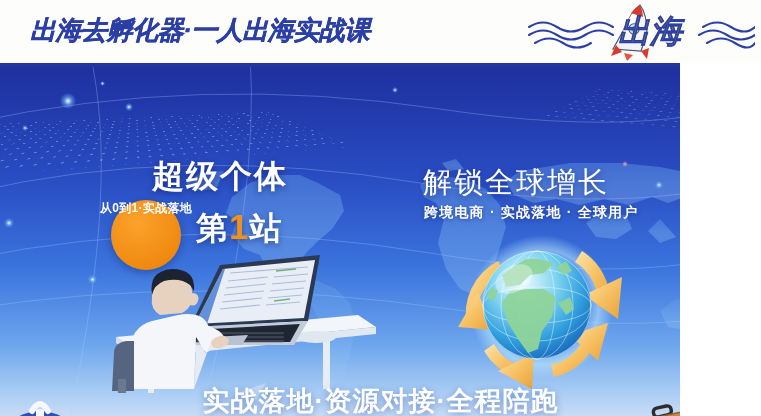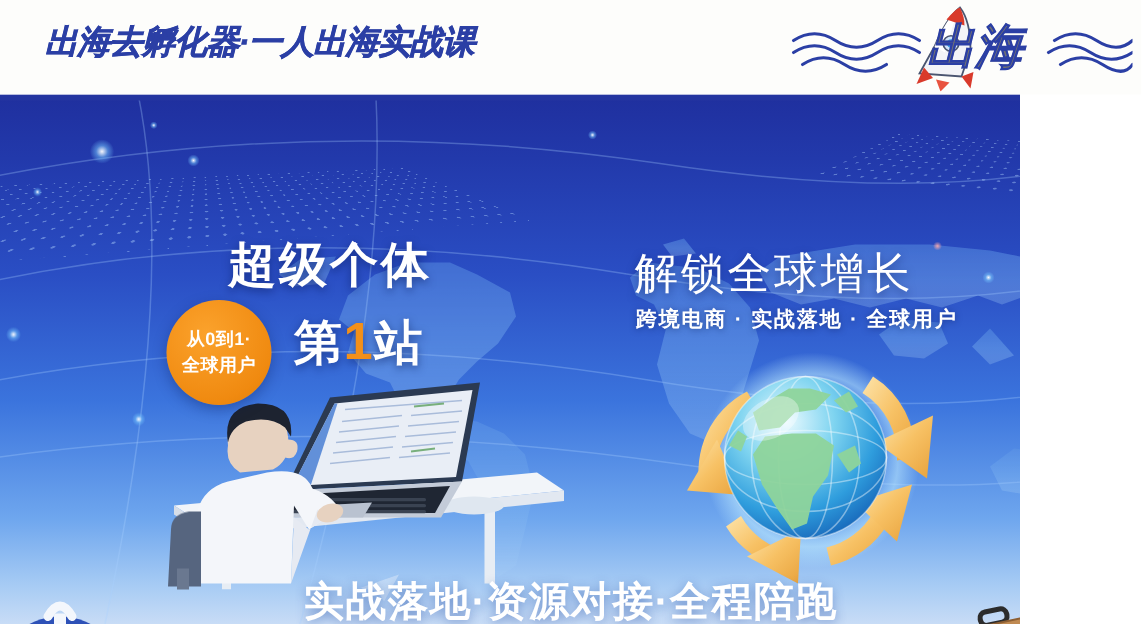--- a/index.html
+++ b/index.html
@@ -18,21 +18,21 @@
   
   .header {
     position: absolute; left: 0; top: 0;
     width: 761px; height: 63px;
     background: #fdfdfb;
     display: flex; align-items: center;
     z-index: 40;
   }
   .header-title {
     position: absolute; left: 30px; top: 13px;
-    font-size: 22px; font-weight: 900;
+    font-size: 26px; font-weight: 900;
     font-style: italic;
     letter-spacing: -0.5px;
     color: #2b3fa5;
     -webkit-text-stroke: 0.4px #2b3fa5;
     white-space: nowrap;
   }
   .brand-logo {
     position: absolute; left: 527px; top: 3px;
     width: 228px; height: 58px;
   }
@@ -102,22 +102,22 @@
     text-shadow: 0 2px 6px rgba(10,25,90,.55);
     z-index: 22; white-space: nowrap; margin-top: 12px;
   }
   .h-station .num { color: #f39019; font-size: 35px; }
 
   .badge {
     position: absolute; left: 111px; top: 137px;
     width: 70px; height: 70px; border-radius: 50%;
     background: radial-gradient(circle at 38% 32%, #fba22c 0%, #f08a10 70%, #e07c06 100%);
     box-shadow: 0 3px 9px rgba(10,25,90,.35);
-    display: flex; flex-direction: column;
-    align-items: center; justify-content: center;
+    display: flex; flex-direction: row;
+    justify-content: center;
     z-index: 24;
   }
   .badge span {
     color: #fff; font-size: 12px; font-weight: 900;
     line-height: 17px; letter-spacing: .3px; white-space: nowrap;
   }
 
   .h-unlock {
     position: absolute; left: 423px; top: 100px;
     font-size: 29px; font-weight: 400; color: #ffffff;
@@ -337,21 +337,21 @@
         <path d="M60 56 L54 66 L62 70 L66 60 Z"></path>
       </g>
       <ellipse cx="82" cy="48" rx="20" ry="13" fill="rgba(255,255,255,.35)" transform="rotate(-28 82 48)"></ellipse>
     </svg>
 
     <div class="h-super">超级个体</div>
     <div class="h-station"><span>第</span><span class="num">1</span><span>站</span></div>
 
     <div class="badge">
       <span>从0到1·</span>
-      <span>全球用户</span>
+      <span>实战落地</span>
     </div>
 
     <div class="h-unlock">解锁全球增长</div>
     <div class="h-unlock-sub">跨境电商 · 实战落地 · 全球用户</div>
 
     <div class="h-bottom1">实战落地·资源对接·全程陪跑</div>
 
     <svg class="illus" id="compass" viewBox="0 0 120 110">
       <circle cx="56" cy="62" r="44" fill="#2d51b7"></circle>
       <circle cx="56" cy="62" r="38" fill="#eef3fb"></circle>

